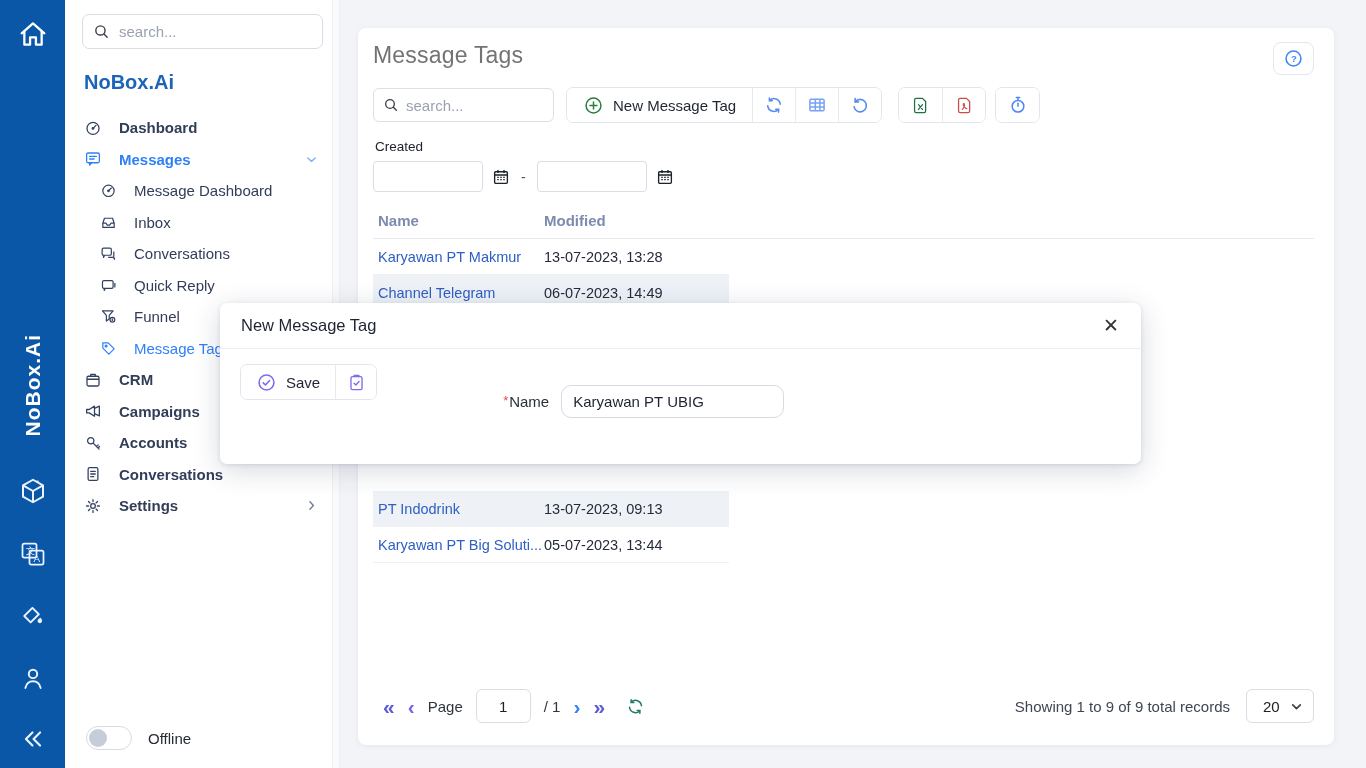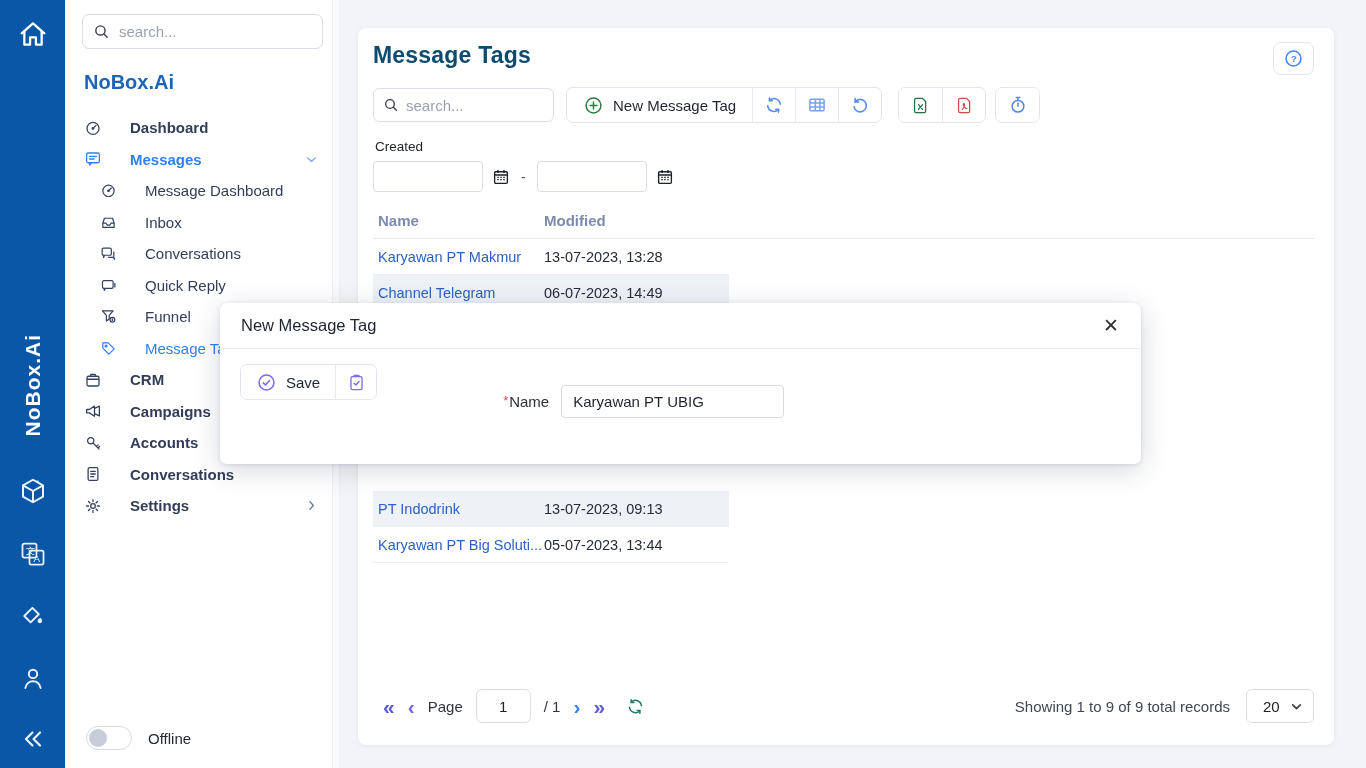--- a/index.html
+++ b/index.html
@@ -39,21 +39,21 @@
   .sb-search input {
     width: 100%; height: 35px; border: 1px solid #d9dde5; border-radius: 7px;
     padding: 0 10px 0 36px; font-size: 15px; color: #333; outline: none;
     font-family: "Liberation Sans", sans-serif;
   }
   .sb-search input::placeholder { color: #9aa2b1; }
   .sb-search .mag { position: absolute; left: 11px; top: 9px; color: #3b3f49; }
   .sb-brand { color: #1c64b8; font-size: 20px; font-weight: 700; margin: 6px 0 18px 2px; }
   .menu { list-style: none; }
   .mi {
-    display: flex; align-items: center; gap: 28px; height: 31.5px;
+    display: flex; align-items: center; gap: 17px; height: 31.5px;
     font-size: 15px; font-weight: 600; color: #323d59; cursor: pointer;
     padding-left: 2px;
   }
   .mi.sub { padding-left: 18px; font-weight: 500; }
   .mi .mic { color: #33415f; flex-shrink: 0; }
   .mi.active { color: #2f80f7; }
   .mi.active .mic { color: #2f80f7; }
   .mi .chev { margin-left: auto; color: #6f7d99; margin-right: 4px; }
   .mi.active .chev { color: #7fb0f9; }
   .sb-offline { margin-top: auto; display: flex; align-items: center; gap: 16px; padding-left: 4px; padding-bottom: 6px; }
@@ -66,21 +66,21 @@
 
   
   .main { flex: 1; height: 768px; position: relative; }
   .card {
     position: absolute; left: 18px; top: 28px; width: 976px; height: 717px;
     background: #fff; border-radius: 8px; box-shadow: 0 1px 5px rgba(40,50,80,.07);
     padding: 14px 20px 12px 15px;
     display: flex; flex-direction: column;
   }
   .card-head { display: flex; align-items: flex-start; justify-content: space-between; }
-  .page-title { color: #0c4a6e; font-size: 23px; font-weight: 700; letter-spacing: .2px; }
+  .page-title { color: #737373; font-size: 23px; font-weight: 400; letter-spacing: .2px; }
   .help-btn {
     width: 41px; height: 33px; border: 1px solid #e3e6ee; border-radius: 8px; background: #fff;
     display: flex; align-items: center; justify-content: center; cursor: pointer; color: #4285f4;
   }
 
   .toolbar { display: flex; align-items: center; margin-top: 12px; }
   .tb-search { position: relative; }
   .tb-search input {
     width: 181px; height: 34px; border: 1px solid #dcdfe7; border-radius: 6px;
     padding: 0 8px 0 32px; font-size: 15px; color: #333; outline: none;
@@ -171,21 +171,21 @@
     height: 36px; width: max-content; overflow: hidden;
   }
   .save-group .seg { display: flex; align-items: center; justify-content: center; cursor: pointer; background: #fff; }
   .seg-save { gap: 9px; padding: 0 15px; font-size: 15px; color: #1f2430; }
   .seg-clip { width: 41px; border-left: 1px solid #e9e9f2; }
   .purple { color: #7b6cf0; }
   .form-row { display: flex; align-items: center; margin-top: 21px; }
   .name-label { width: 172px; text-align: right; font-size: 15px; color: #2a2f3a; }
   .req { color: #e5484d; font-size: 13px; vertical-align: top; margin-right: 1px; }
   .name-input {
-    flex: 1; height: 33px; margin-left: 12px; border: 1px solid #d9d9e3; border-radius: 4px;
+    flex: 1; height: 33px; margin-left: 12px; border: 1px solid #d9d9e3; border-radius: 10px;
     font-size: 15px; color: #1f2430; padding: 0 11px; outline: none;
     font-family: "Liberation Sans", sans-serif;
   }
 </style>
 </head>
 <body>
 
 <div class="rail">
   <div class="rail-home">
     <svg width="32" height="32" viewBox="0 0 24 24" fill="none" stroke="currentColor" stroke-width="1.7" stroke-linejoin="round" stroke-linecap="round">

